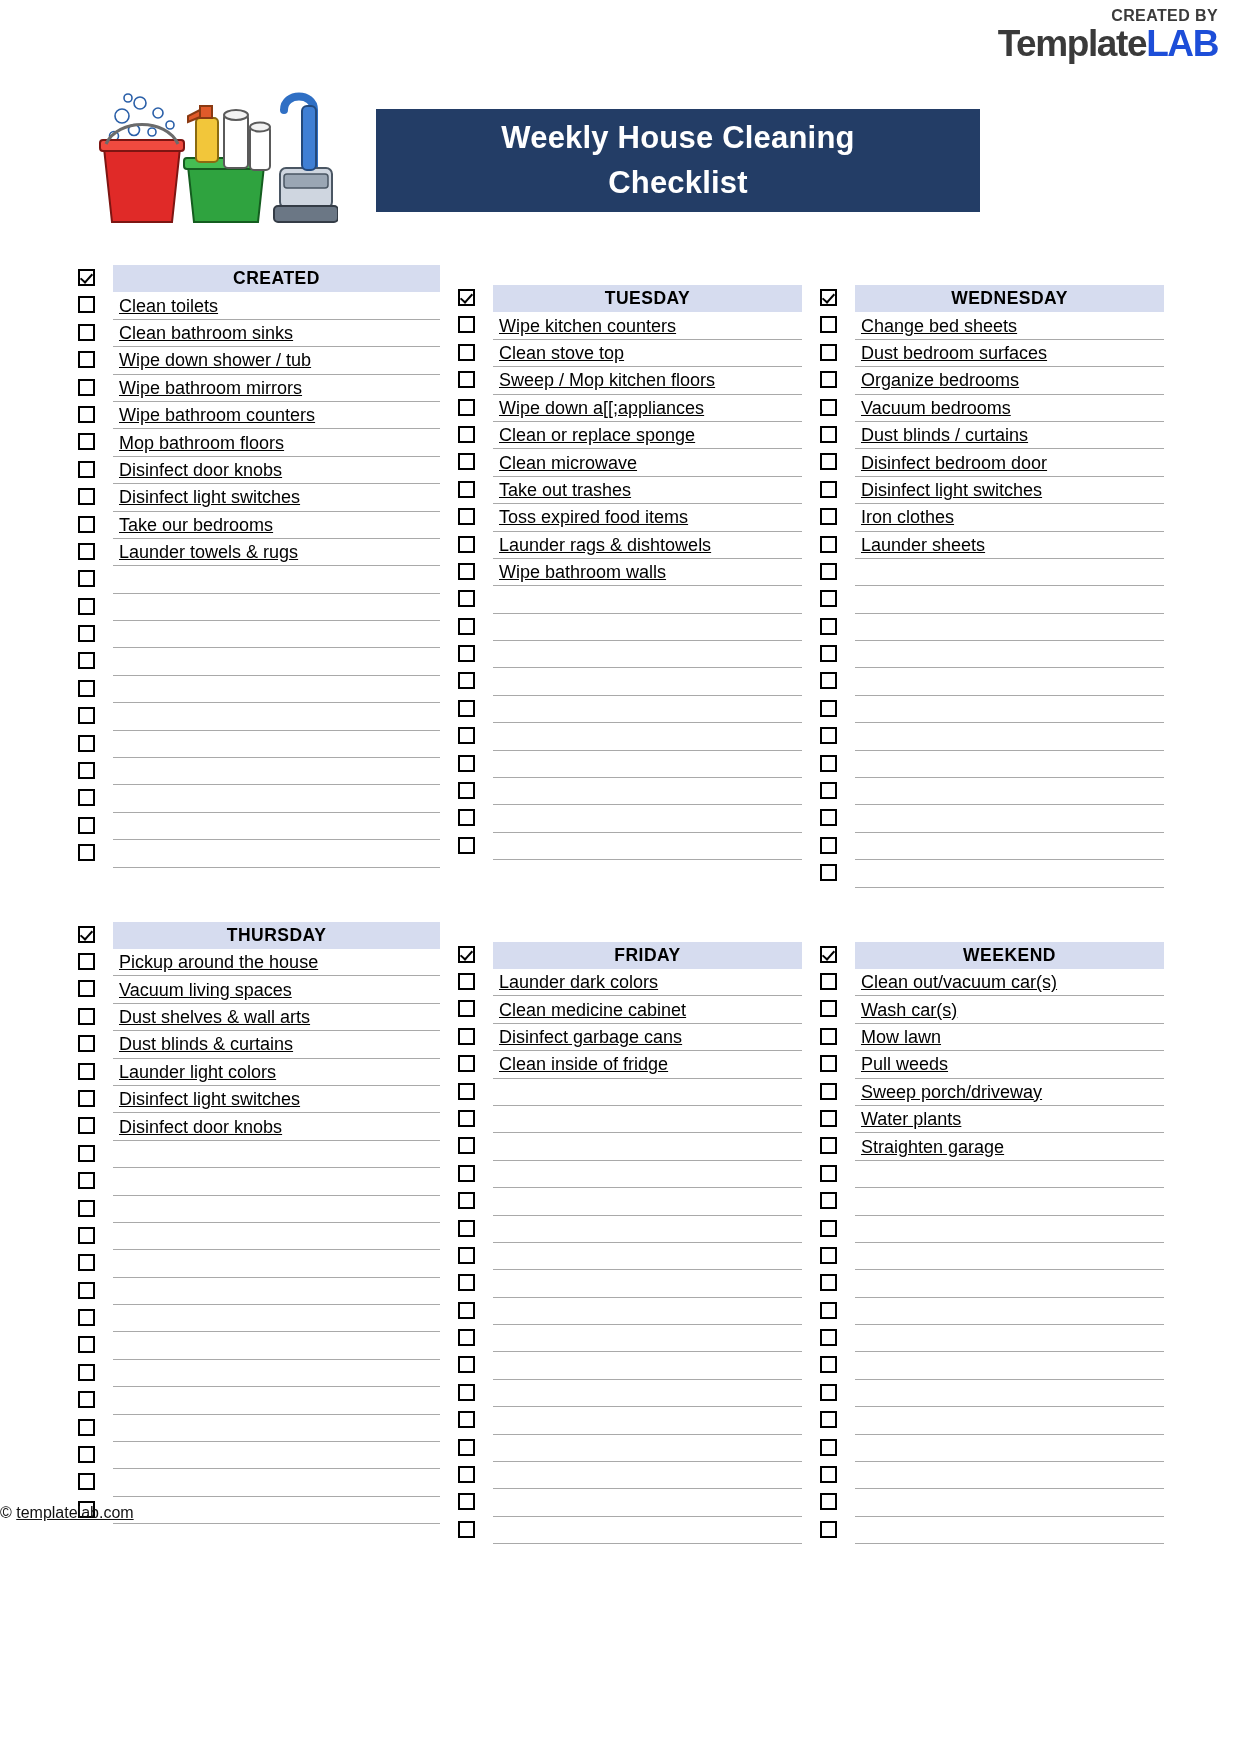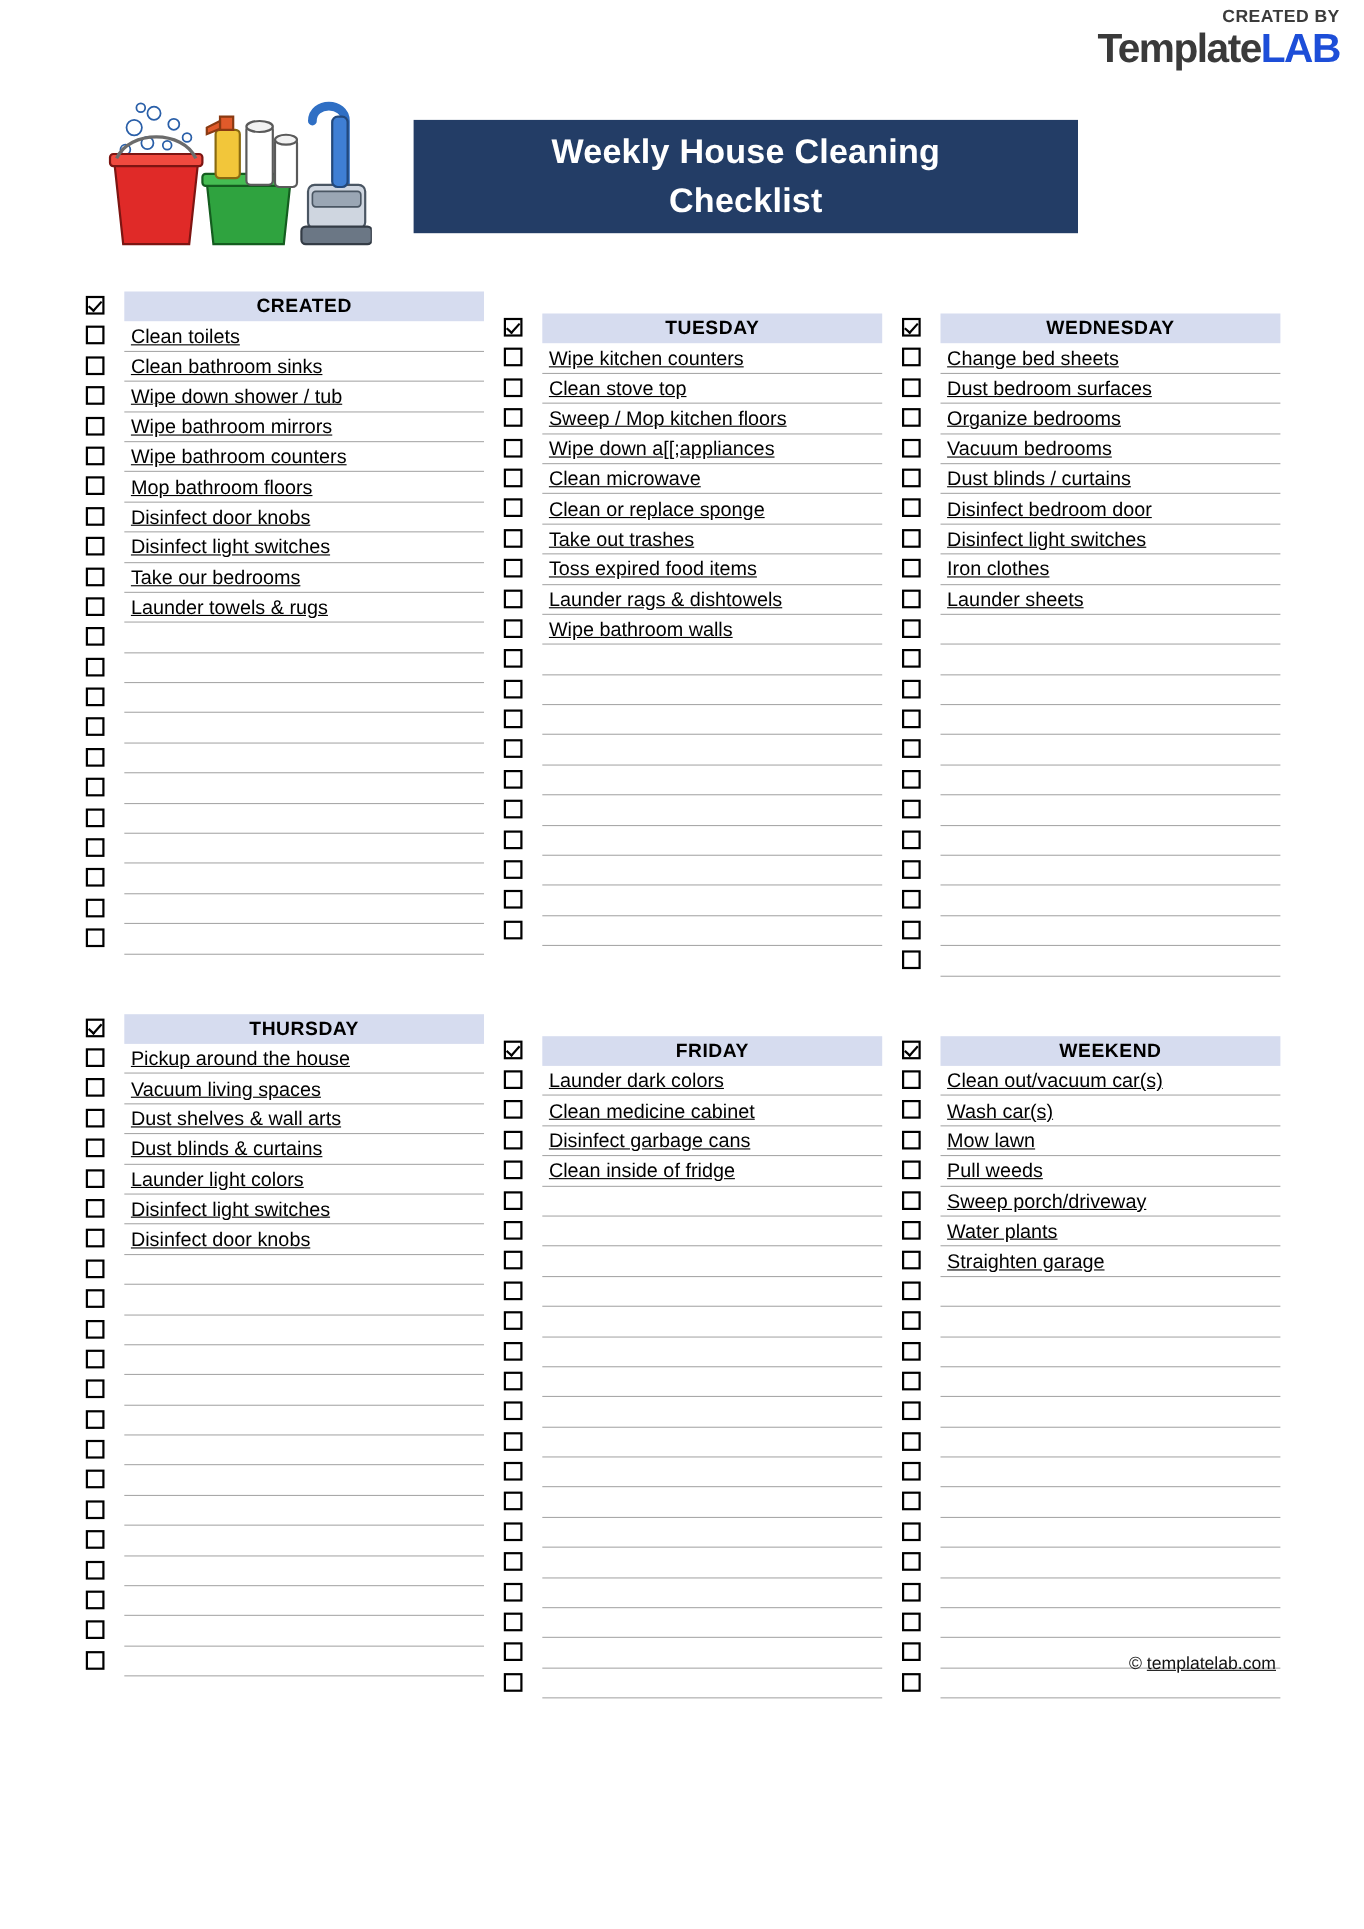--- a/index.html
+++ b/index.html
@@ -135,21 +135,21 @@
     white-space: nowrap;
     text-decoration: underline;
   }
   .row.blank .cell .label { min-height: 1px; }
 
   
   .footer {
     position: absolute;
     left: 0; right: 0;
     bottom: 232px;
-    text-align: right;
+    text-align: left;
     padding-right: 80px;
   }
   .footer-text {
     font-size: 16px;
     color: #111111;
   }
   .footer-link { text-decoration: underline; }
 </style>
 </head>
 <body>
@@ -373,27 +373,27 @@
         </div>
         <div class="row item">
           <div class="cb"></div>
           <div class="cell">
             <span class="label">Wipe down a[[;appliances</span>
           </div>
         </div>
         <div class="row item">
           <div class="cb"></div>
           <div class="cell">
+            <span class="label">Clean or replace sponge</span>
+          </div>
+        </div>
+        <div class="row item">
+          <div class="cb"></div>
+          <div class="cell">
             <span class="label">Clean microwave</span>
-          </div>
-        </div>
-        <div class="row item">
-          <div class="cb"></div>
-          <div class="cell">
-            <span class="label">Clean or replace sponge</span>
           </div>
         </div>
         <div class="row item">
           <div class="cb"></div>
           <div class="cell">
             <span class="label">Take out trashes</span>
           </div>
         </div>
         <div class="row item">
           <div class="cb"></div>

